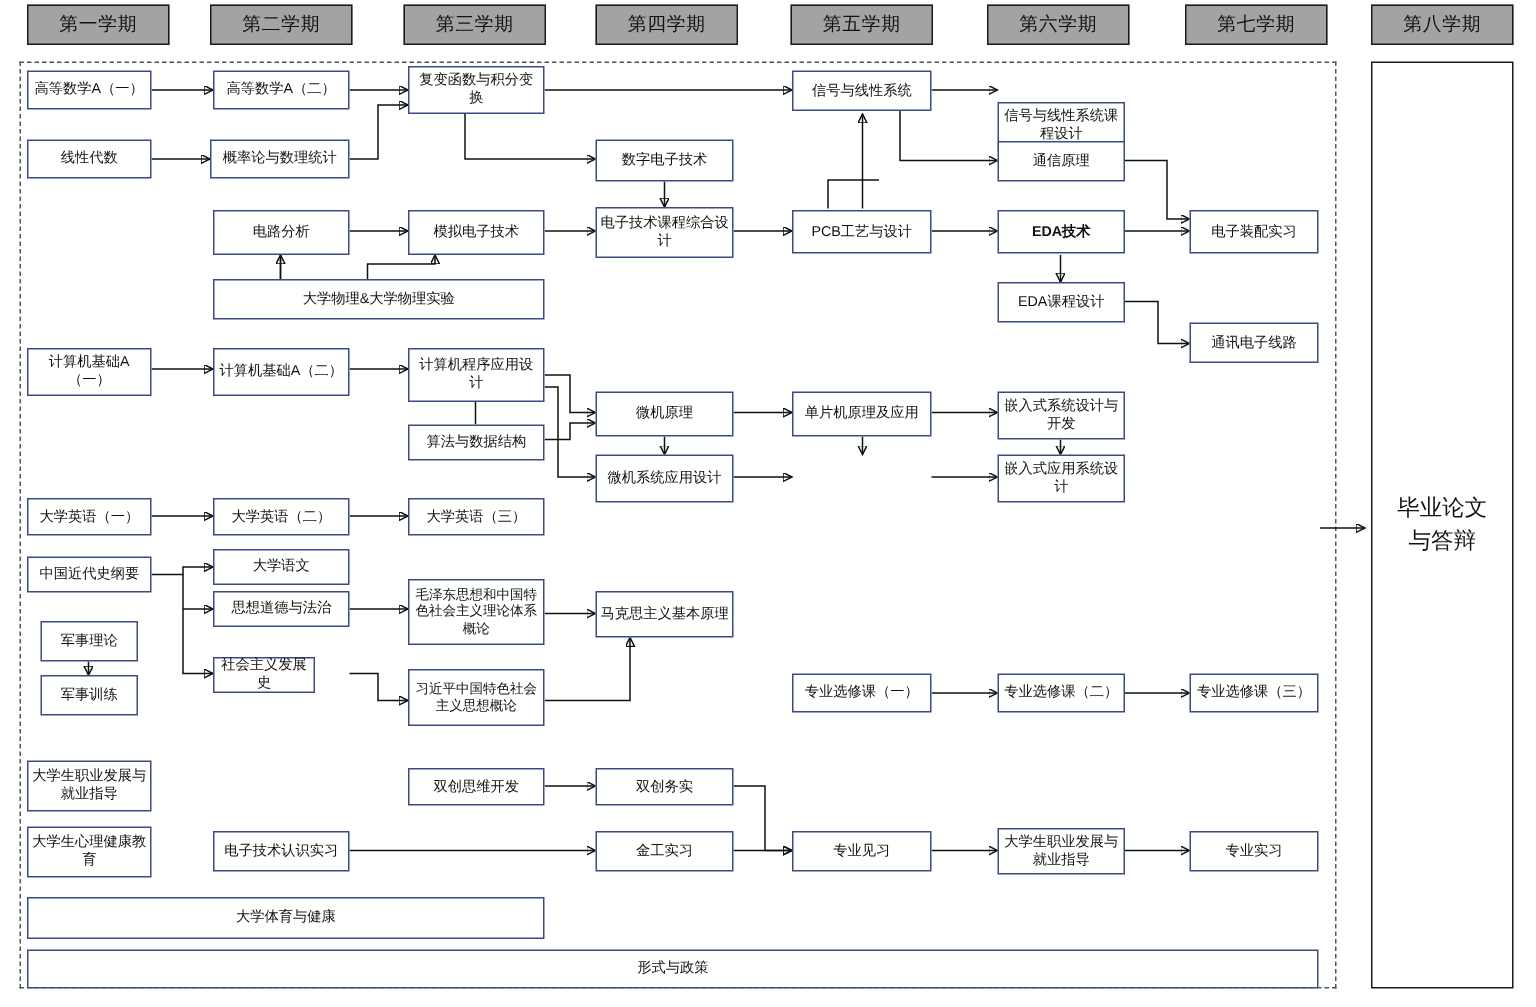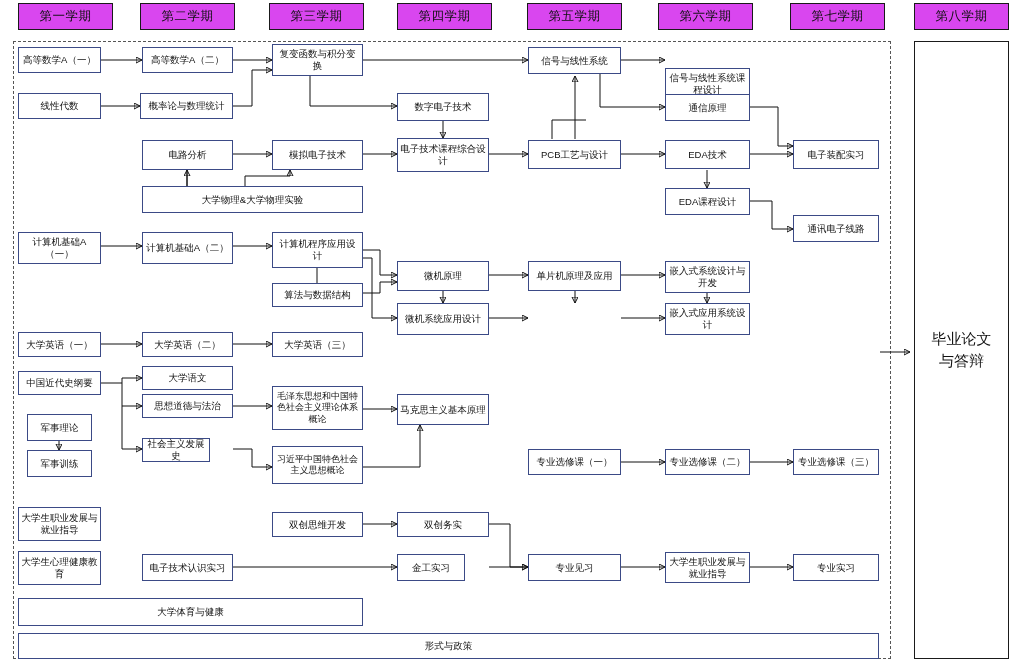--- a/index.html
+++ b/index.html
@@ -14,21 +14,21 @@
     position: relative;
     width: 1024px;
     height: 671px;
     overflow: hidden;
     background: #ffffff;
   }
   .sem-header {
     position: absolute;
     box-sizing: border-box;
     border: 1px solid #1a1a1a;
-    background: #d946ef;
+    background: #a3a3a3;
     display: flex;
     align-items: center;
     justify-content: center;
     font-size: 12.5px;
     color: #111;
     letter-spacing: 0.5px;
   }
   .node {
     position: absolute;
     box-sizing: border-box;
@@ -197,21 +197,21 @@
 
   <div class="node" style="left:18px;  top:93px;  width:83px; height:26px;">线性代数</div>
   <div class="node" style="left:140px; top:93px;  width:93px; height:26px;">概率论与数理统计</div>
   <div class="node" style="left:397px; top:93px;  width:92px; height:28px;">数字电子技术</div>
   <div class="node" style="left:665px; top:94px;  width:85px; height:27px;">通信原理</div>
 
   <div class="node" style="left:142px; top:140px; width:91px; height:30px;">电路分析</div>
   <div class="node" style="left:272px; top:140px; width:91px; height:30px;">模拟电子技术</div>
   <div class="node" style="left:397px; top:138px; width:92px; height:34px;">电子技术课程综合设计</div>
   <div class="node" style="left:528px; top:140px; width:93px; height:29px;">PCB工艺与设计</div>
-  <div class="node" style="left:665px; top:140px; width:85px; height:29px;">EDA技术</div>
+  <div class="node" style="left:665px; top:140px; width:85px; height:29px;font-weight:bold;">EDA技术</div>
   <div class="node" style="left:793px; top:140px; width:86px; height:29px;">电子装配实习</div>
 
   <div class="node" style="left:142px; top:186px; width:221px; height:27px;">大学物理&amp;大学物理实验</div>
   <div class="node" style="left:665px; top:188px; width:85px; height:27px;">EDA课程设计</div>
   <div class="node" style="left:793px; top:215px; width:86px; height:27px;">通讯电子线路</div>
 
   <div class="node" style="left:18px;  top:232px; width:83px; height:32px;">计算机基础A（一）</div>
   <div class="node" style="left:142px; top:232px; width:91px; height:32px;">计算机基础A（二）</div>
   <div class="node" style="left:272px; top:232px; width:91px; height:36px;">计算机程序应用设计</div>
   <div class="node" style="left:397px; top:261px; width:92px; height:30px;">微机原理</div>
@@ -239,21 +239,21 @@
   <div class="node" style="left:528px; top:449px; width:93px; height:26px;">专业选修课（一）</div>
   <div class="node" style="left:665px; top:449px; width:85px; height:26px;">专业选修课（二）</div>
   <div class="node" style="left:793px; top:449px; width:86px; height:26px;">专业选修课（三）</div>
 
   <div class="node" style="left:18px;  top:507px; width:83px; height:34px;">大学生职业发展与就业指导</div>
   <div class="node" style="left:272px; top:512px; width:91px; height:25px;">双创思维开发</div>
   <div class="node" style="left:397px; top:512px; width:92px; height:25px;">双创务实</div>
 
   <div class="node" style="left:18px;  top:551px; width:83px; height:34px;">大学生心理健康教育</div>
   <div class="node" style="left:142px; top:554px; width:91px; height:27px;">电子技术认识实习</div>
-  <div class="node" style="left:397px; top:554px; width:68px; height:27px;">金工实习</div>
+  <div class="node" style="left:397px; top:554px; width:92px; height:27px;">金工实习</div>
   <div class="node" style="left:528px; top:554px; width:93px; height:27px;">专业见习</div>
   <div class="node" style="left:665px; top:552px; width:85px; height:31px;">大学生职业发展与就业指导</div>
   <div class="node" style="left:793px; top:554px; width:86px; height:27px;">专业实习</div>
 
   <div class="node" style="left:18px;  top:598px; width:345px; height:28px;">大学体育与健康</div>
   <div class="node" style="left:18px;  top:633px; width:861px; height:26px;">形式与政策</div>
 
   <div class="node final" style="left:914px; top:41px; width:95px; height:618px; flex-direction:column;text-align:right;">
     <span>毕业论文</span>
     <span>与答辩</span>

